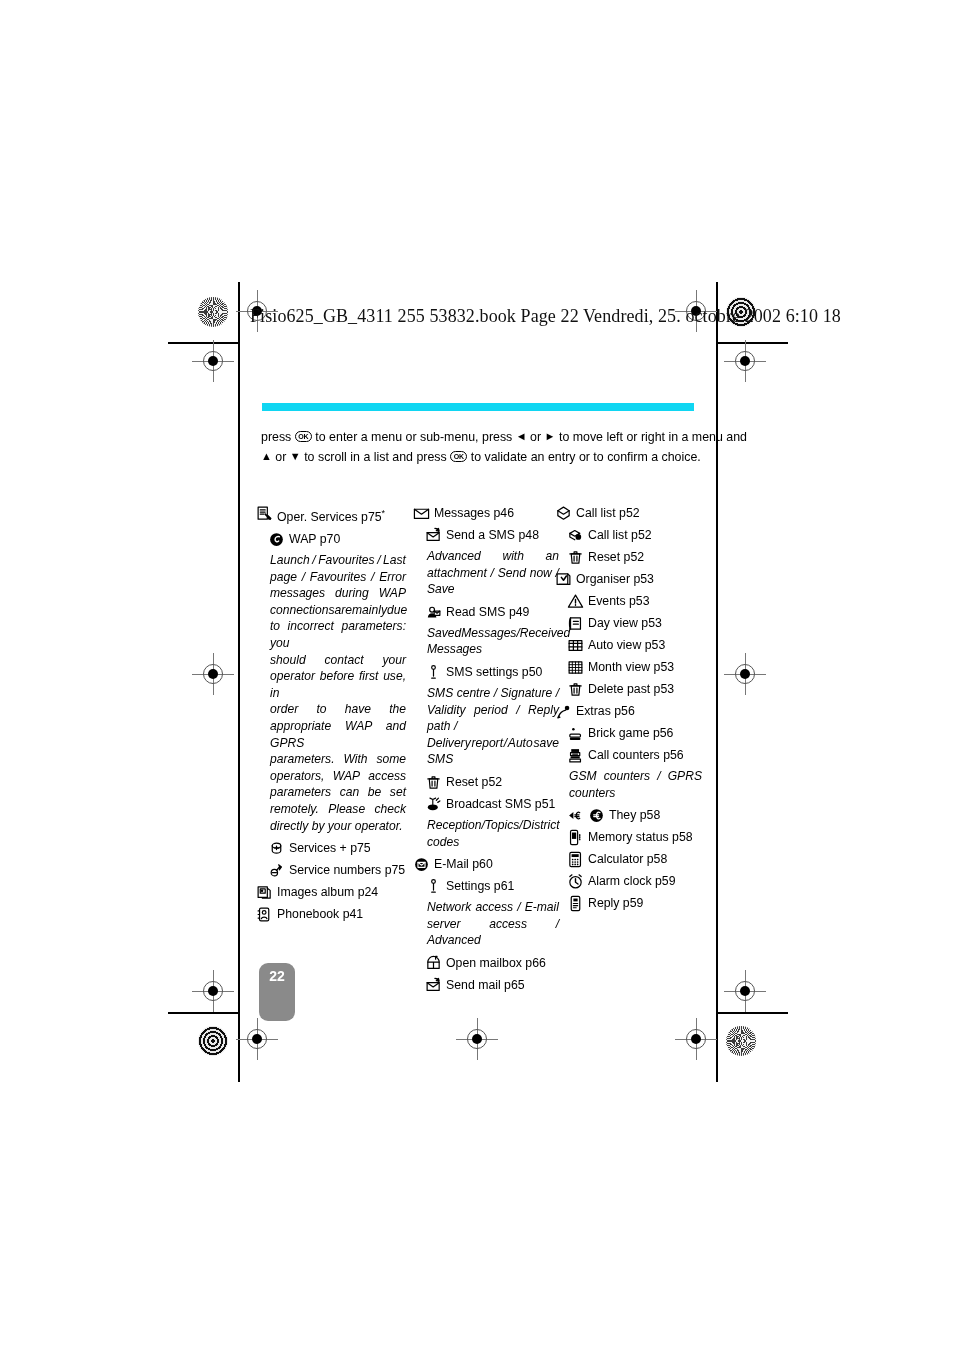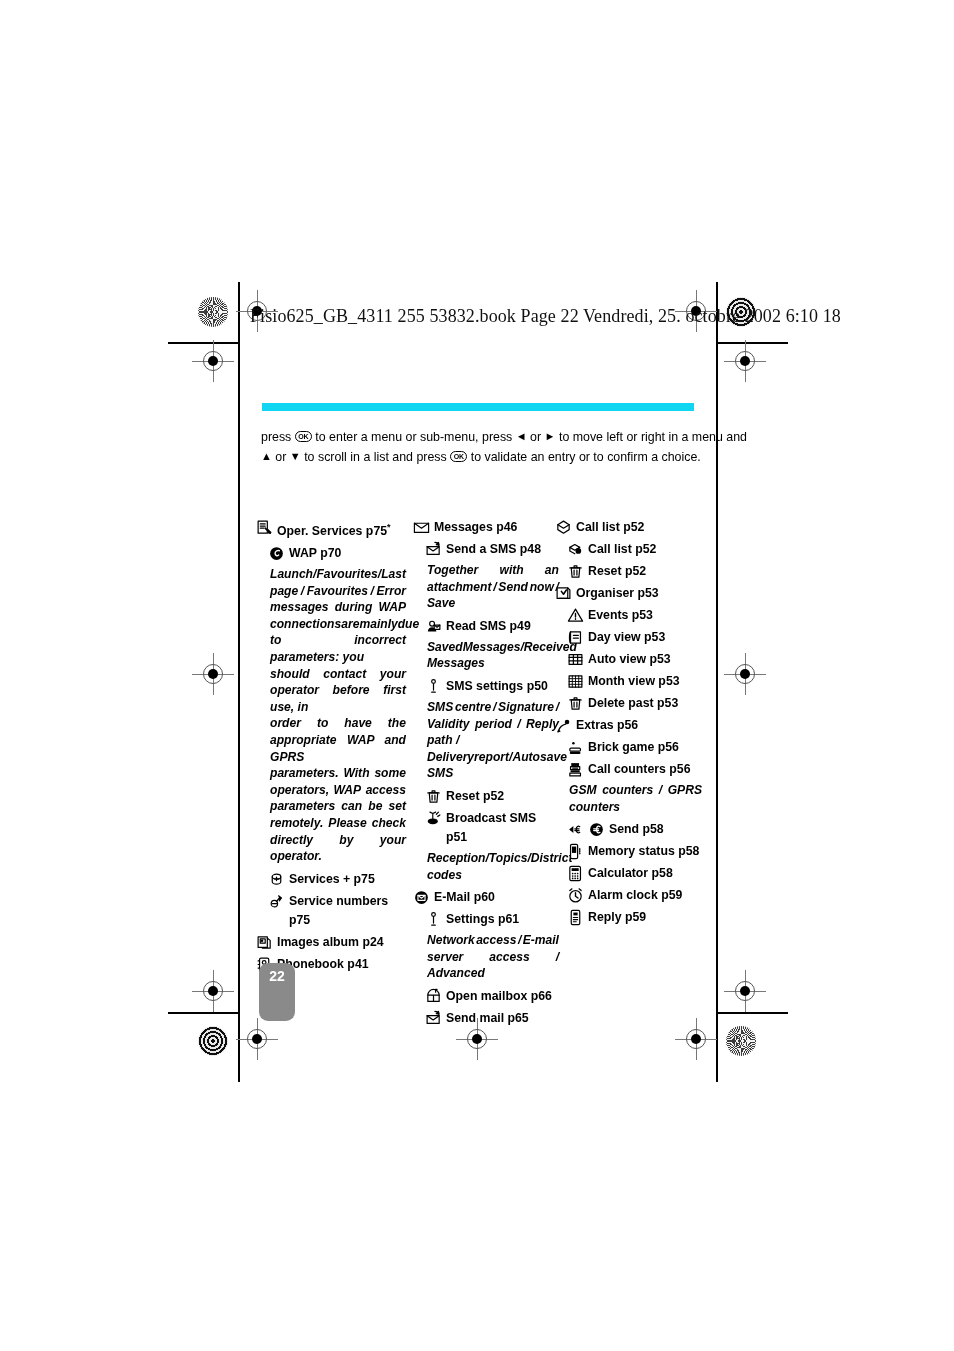--- a/index.html
+++ b/index.html
@@ -105,23 +105,22 @@
   .arw { font-size: 11px; vertical-align: .5px; }
 
   
   .cols {
     position: absolute;
     left: 256px; top: 500px;
     width: 446px; height: 460px;
   }
   .col {
     position: absolute;
-    top: 18px;
+    top: 4px;
     font-size: 12.3px;
-    font-weight: bold;
   }
   .col1 { left: 0px;   width: 150px; }
   .col2 { left: 157px; width: 146px; }
   .col3 { left: 299px; width: 147px; }
 
   .row {
     display: flex;
     align-items: flex-start;
     margin-bottom: 3px;
     line-height: 19px;
@@ -420,21 +419,21 @@
             <rect x="3" y="8" width="17" height="11" fill="#fff"></rect>
             <path d="M3 8l8.5 6L20 8"></path>
             <path d="M14 2c3 0 5 2 5 4"></path>
             <path d="M19 2l1 4-4-1z" fill="#000"></path>
           </svg>
         </span>
         <span class="lbl">Send a SMS p48</span>
       </div>
       <div class="note i1">
         <div class="jline">
-          <span>Together</span>
+          <span>Advanced</span>
           <span>with</span>
           <span>an</span>
         </div>
         <div class="jline">
           <span>attachment</span>
           <span>/</span>
           <span>Send</span>
           <span>now</span>
           <span>/</span>
         </div>
@@ -701,21 +700,21 @@
             <path d="M3 12l6-5v10z" fill="#000" stroke="none"></path>
             <path d="M18 8c-2-1.5-5-.5-5 4s3 5.5 5 4M11 11h6M11 13.5h6"></path>
           </svg>
         </span>
         <span class="ico">
           <svg viewBox="0 0 24 24" fill="none" stroke="#000" stroke-width="1.7" stroke-linecap="round" stroke-linejoin="round">
             <circle cx="12" cy="12" r="9" fill="#000" stroke="none"></circle>
             <path d="M17 8c-2-1.5-5-1-5 4s3 5.5 5 4M8 11h7M8 13.5h7" stroke="#fff" stroke-width="1.7"></path>
           </svg>
         </span>
-        <span class="lbl">Send p58</span>
+        <span class="lbl">They p58</span>
       </div>
       <div class="row lvl2">
         <span class="ico">
           <svg viewBox="0 0 24 24" fill="none" stroke="#000" stroke-width="1.7" stroke-linecap="round" stroke-linejoin="round">
             <rect x="5" y="2" width="10" height="20" rx="2" fill="#fff"></rect>
             <rect x="7" y="5" width="6" height="9" fill="#000" stroke="none"></rect>
             <path d="M18 8v1M18 11v1M18 14v1" stroke-width="2"></path>
           </svg>
         </span>
         <span class="lbl">Memory status p58</span>

